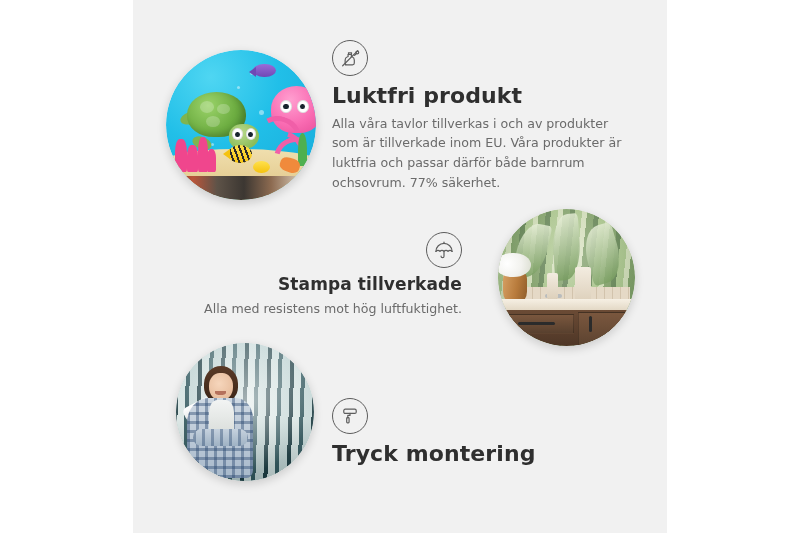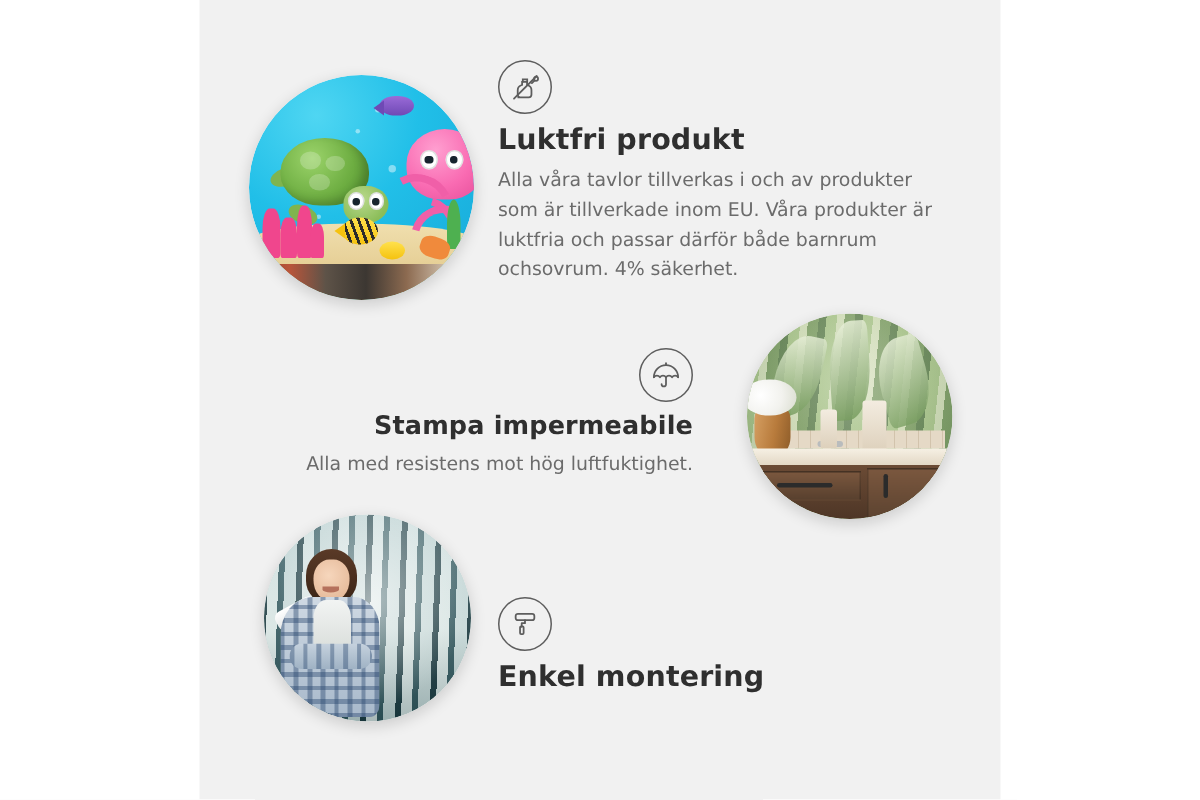--- a/index.html
+++ b/index.html
@@ -246,21 +246,21 @@
   .icon-circle {
     width: 34px; height: 34px;
     border: 1.4px solid #5d5d5d;
     border-radius: 50%;
     display: flex; align-items: center; justify-content: center;
   }
   .icon-circle svg { display:block; }
 
   .feature-title {
     color: #2f2f2f;
-    font-size: 19px;
+    font-size: 22px;
     font-weight: 700;
     letter-spacing: 0.1px;
     margin: 6px 0 4px 0;
     line-height: 1.25;
   }
   .feature-desc {
     color: #6b6b6b;
     font-size: 12.6px;
     line-height: 1.58;
     margin: 0;
@@ -388,44 +388,44 @@
         <svg width="22" height="22" viewBox="0 0 24 24" fill="none" stroke="#5d5d5d" stroke-width="1.3" stroke-linecap="round">
           <path d="M6.5 19.5h8.2c1.1 0 2-.9 2-2v-3.2c0-1.6-1-3-2.5-3.6l-.7-.3V8.2h-3.6v2.2l-.7.3c-1.5.6-2.5 2-2.5 3.6v3.2c0 1.1.9 2 1.8 2z"></path>
           <path d="M10.4 8.2V6.4h3.2v1.8"></path>
           <path d="M17 9.2l2.1-2.1"></path>
           <circle cx="20" cy="6" r="1.5"></circle>
           <path d="M4 20.5L20.5 4"></path>
         </svg>
       </div>
     </div>
     <div class="feature-title">Luktfri produkt</div>
-    <p class="feature-desc">Alla våra tavlor tillverkas i och av produkter som är tillverkade inom EU. Våra produkter är luktfria och passar därför både barnrum ochsovrum. 4% säkerhet.</p>
+    <p class="feature-desc">Alla våra tavlor tillverkas i och av produkter som är tillverkade inom EU. Våra produkter är luktfria och passar därför både barnrum ochsovrum. 77% säkerhet.</p>
   </div>
 
   <div class="feature" id="feature-2">
     <div class="icon-row">
       <div class="icon-circle">
         <svg width="22" height="22" viewBox="0 0 24 24" fill="none" stroke="#5d5d5d" stroke-width="1.3" stroke-linecap="round" stroke-linejoin="round">
           <path d="M3.2 13.6a8.8 8.8 0 0 1 17.6 0"></path>
           <path d="M3.2 13.6c1.1-1.6 3.3-1.6 4.4 0 1.1-1.6 3.3-1.6 4.4 0 1.1-1.6 3.3-1.6 4.4 0 1.1-1.6 3.3-1.6 4.4 0"></path>
           <path d="M12 13.6v5.1a1.6 1.6 0 0 1-3.2 0"></path>
           <path d="M12 4.8V3.4"></path>
         </svg>
       </div>
     </div>
-    <div class="feature-title">Stampa impermeabile</div>
+    <div class="feature-title">Stampa tillverkade</div>
     <p class="feature-desc">Alla med resistens mot hög luftfuktighet.</p>
   </div>
 
   <div class="feature" id="feature-3">
     <div class="icon-row">
       <div class="icon-circle">
         <svg width="22" height="22" viewBox="0 0 24 24" fill="none" stroke="#5d5d5d" stroke-width="1.3" stroke-linecap="round" stroke-linejoin="round">
           <rect x="5.2" y="4.6" width="13.6" height="4.6" rx="1.6"></rect>
           <path d="M12 9.2v2.2H9.6v2.6"></path>
           <rect x="8.4" y="13.8" width="2.6" height="5.6" rx="0.8"></rect>
         </svg>
       </div>
     </div>
-    <div class="feature-title">Enkel montering</div>
+    <div class="feature-title">Tryck montering</div>
   </div>
 
 </div>
 
 </body></html>

